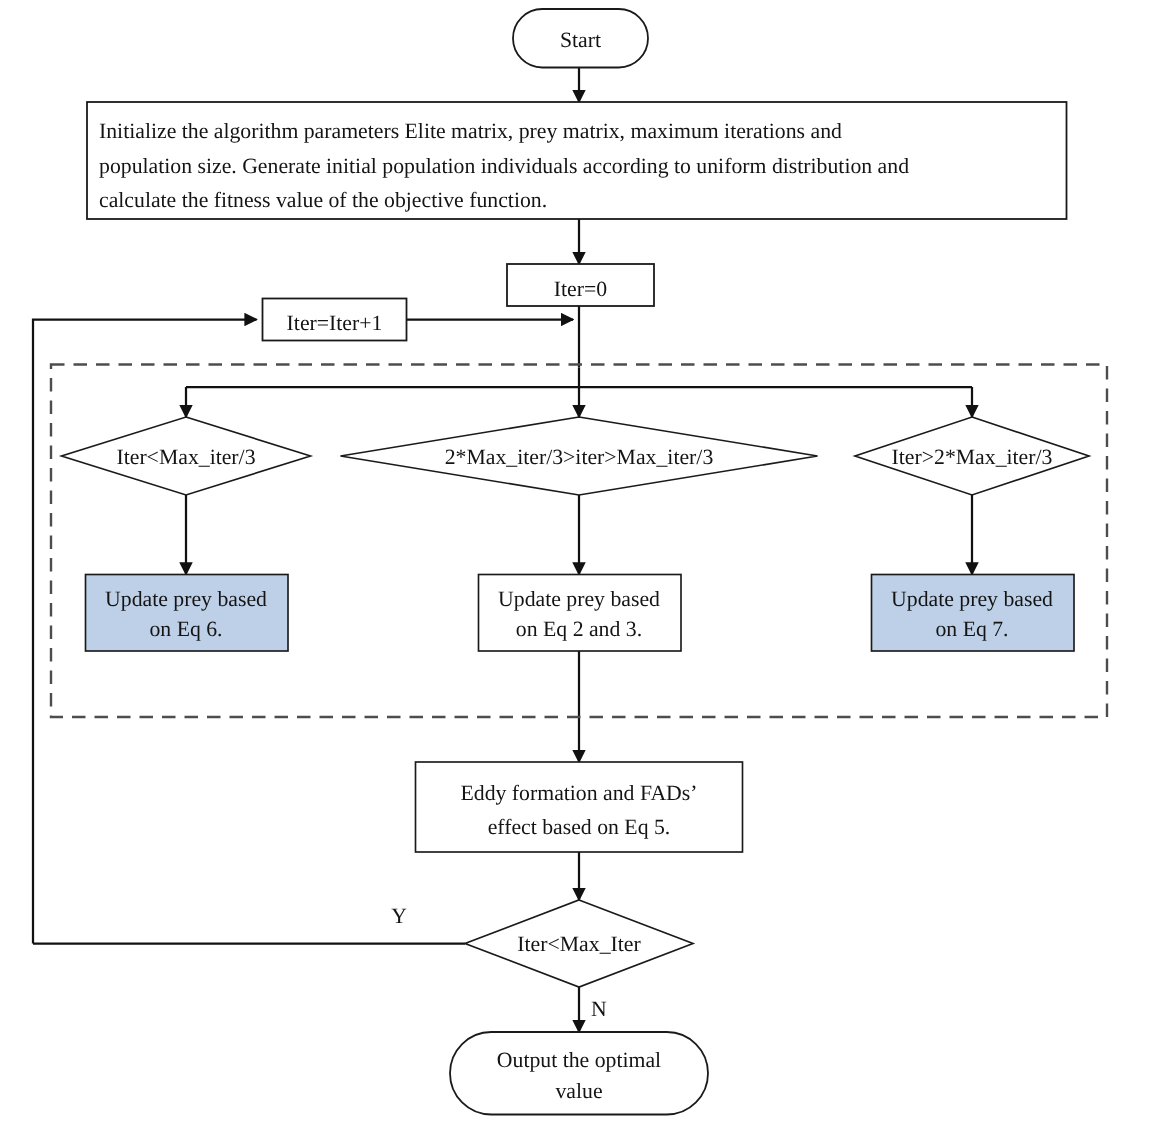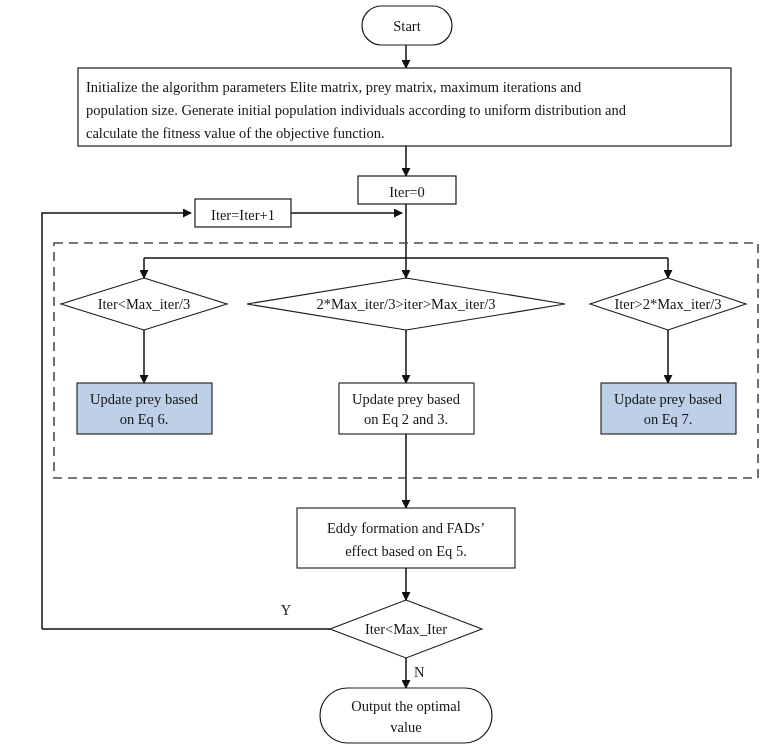--- a/index.html
+++ b/index.html
@@ -10,21 +10,20 @@
   body {
     width: 767px;
     height: 750px;
     font-family: "Liberation Serif", "DejaVu Serif", serif;
     overflow: hidden;
   }
   #flowchart-root {
     position: relative;
     width: 705px;
     height: 750px;
-    margin-left: 20px;
   }
   svg.chart {
     display: block;
     width: 767px;
     height: 750px;
   }
   .shape-fill-white { fill: #ffffff; }
   .shape-stroke { stroke: #1a1a1a; stroke-width: 1.2; }
   .shape-stroke-thin { stroke: #1a1a1a; stroke-width: 1.1; }
   .dashed-region {

